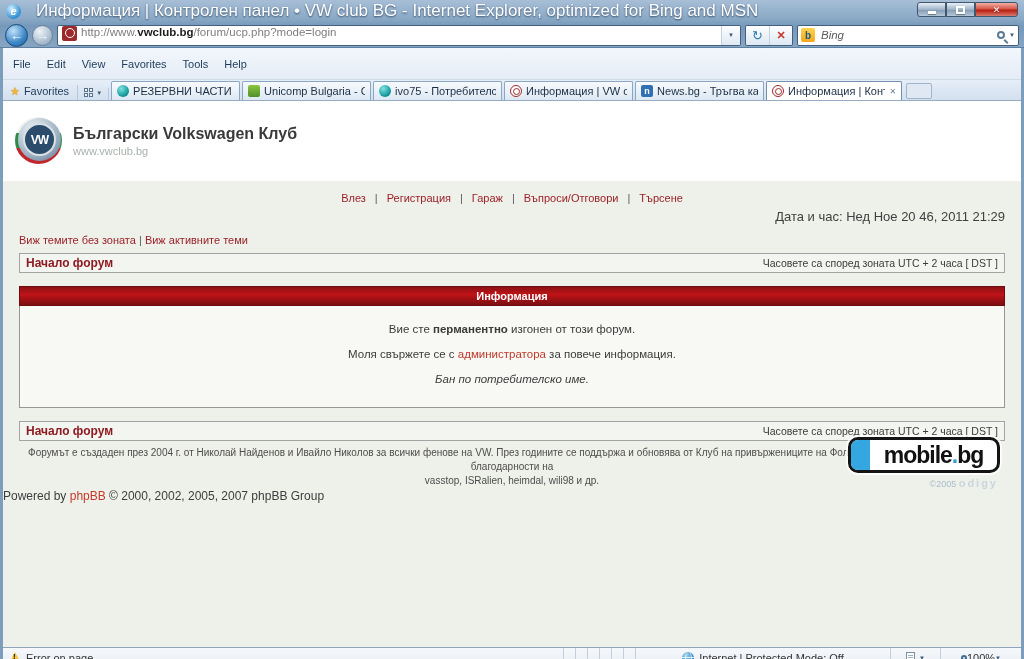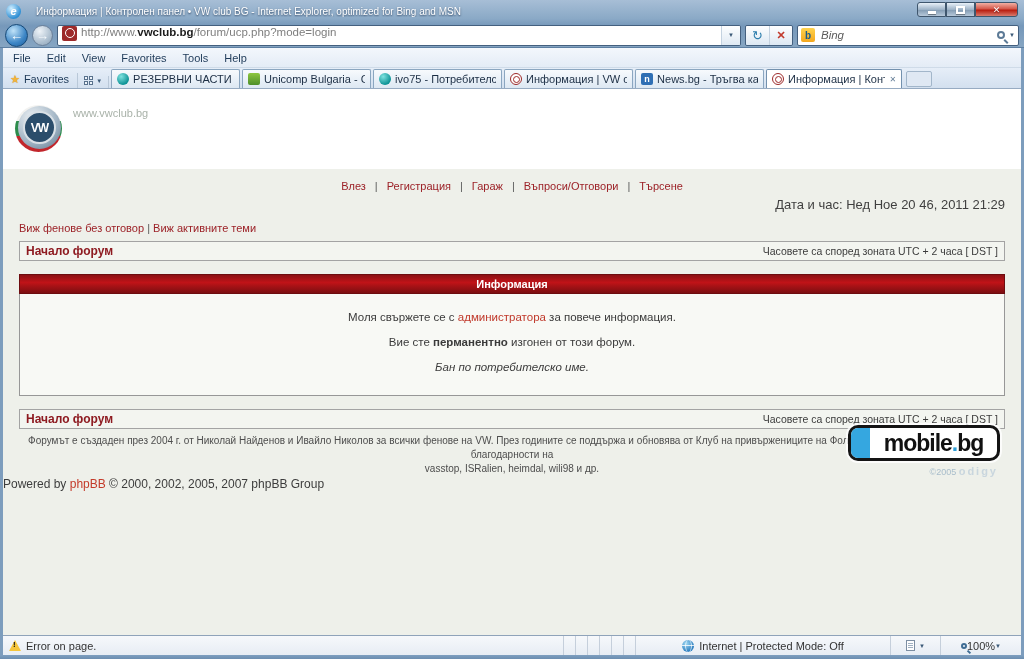--- a/index.html
+++ b/index.html
@@ -3,21 +3,21 @@
 <meta charset="utf-8">
 <style>
   html,body{margin:0;padding:0;background:#555;}
   *{box-sizing:border-box;}
   .win{width:1024px;height:659px;position:relative;font-family:"Liberation Sans",sans-serif;overflow:hidden;background:#fff;}
 
   
   .glass{height:48px;background:linear-gradient(180deg,#a7bed6 0%,#8aa9c6 40%,#7698ba 55%,#86a5c2 100%);border-bottom:1px solid #5d7fa2;}
   .titlebar{height:22px;display:flex;align-items:center;padding:0 6px;gap:6px;}
   .ie-icon{width:15px;height:15px;border-radius:50%;background:radial-gradient(circle at 35% 30%,#cfeeff,#2f8fd4 70%);color:#fff;font-size:11px;font-style:italic;font-weight:bold;display:flex;align-items:center;justify-content:center;line-height:1;}
-  .title-text{color:#fff;font-size:10px;text-shadow:0 1px 2px rgba(10,30,60,.7);flex:1;white-space:nowrap;overflow:hidden;padding-left:9px;}
+  .title-text{color:#fff;font-size:17px;text-shadow:0 1px 2px rgba(10,30,60,.7);flex:1;white-space:nowrap;overflow:hidden;padding-left:9px;}
   .winbtns{display:flex;align-self:flex-start;margin-top:2px;}
   .wbtn{width:29px;height:15px;border:1px solid #3f566d;background:linear-gradient(180deg,#e8f0f8,#9fb4c8 50%,#8099b1 51%,#b7c9da);display:flex;align-items:center;justify-content:center;}
   .wbtn.min{border-radius:3px 0 0 3px;}
   .wbtn.cls{width:43px;border-radius:0 3px 3px 0;background:linear-gradient(180deg,#f2b0a4,#d4584a 45%,#b91d0f 55%,#d97b6d);color:#fff;font-size:9px;text-shadow:0 1px 1px rgba(60,0,0,.6);}
   .minbar{width:8px;height:3px;background:#fff;box-shadow:0 1px 1px rgba(0,0,0,.4);margin-top:5px;}
   .maxbox{width:9px;height:8px;border:2px solid #fff;box-shadow:0 1px 1px rgba(0,0,0,.35);}
 
   .addrrow{height:26px;display:flex;align-items:center;padding:0 5px;gap:4px;}
   .navcirc{width:23px;height:23px;border-radius:50%;border:1px solid #174a78;background:radial-gradient(circle at 35% 28%,#bfe2f8,#3d86c6 60%,#1d5d9b);color:#fff;font-size:13px;font-weight:bold;display:flex;align-items:center;justify-content:center;line-height:1;}
   .navcirc.fwd{width:21px;height:21px;background:radial-gradient(circle at 35% 28%,#eef3f8,#a9bccd 65%,#8ba1b5);color:#f4f8fb;border-color:#6b8099;}
@@ -37,21 +37,21 @@
   .bing-ico{width:14px;height:14px;border-radius:2px;background:linear-gradient(180deg,#ffd34d,#f4a71d);color:#1b5c8a;font-size:10px;font-weight:bold;display:flex;align-items:center;justify-content:center;flex:none;}
   .search input{flex:1;border:none;outline:none;font-size:11.5px;min-width:0;font-family:"Liberation Sans",sans-serif;background:transparent;}
   .search input::placeholder{font-style:italic;color:#5c5c5c;}
   .mag{width:8px;height:8px;border:2px solid #5c7astronomy;border:2px solid #5c7a96;border-radius:50%;position:relative;flex:none;}
   .mag::after{content:"";position:absolute;width:2px;height:5px;background:#5c7a96;left:6px;top:6px;transform:rotate(-45deg);}
 
   
   .frame{border-left:3px solid #7d9dbd;border-right:3px solid #7d9dbd;}
 
   
-  .menubar{height:20px;background:linear-gradient(180deg,#f3f7fc,#e4ecf6);display:flex;align-items:center;gap:16px;padding:0 10px;font-size:11px;color:#1e3a58;border-bottom:1px solid #cfdbe8;}
+  .menubar{height:32px;background:linear-gradient(180deg,#f3f7fc,#e4ecf6);display:flex;align-items:center;gap:16px;padding:0 10px;font-size:11px;color:#1e3a58;border-bottom:1px solid #cfdbe8;}
   .menubar span{cursor:default;}
 
   
   .tabsbar{height:21px;background:linear-gradient(180deg,#e6eef8,#d3e0ef);display:flex;align-items:flex-end;padding:0 3px;border-bottom:1px solid #97abc2;}
   .favbtn{display:flex;align-items:center;gap:4px;font-size:11px;color:#1e3a58;padding:0 8px 3px 4px;border-right:1px solid #b9c8d8;}
   .star{color:#f2b43c;font-size:11px;line-height:1;text-shadow:0 0 1px #b97f14;}
   .qt{display:flex;align-items:center;gap:3px;padding:0 6px 3px 6px;border-right:1px solid #b9c8d8;}
   .grid4{display:grid;grid-template-columns:4px 4px;grid-template-rows:4px 4px;gap:1px;}
   .grid4 i{border:1px solid #58718c;background:#eef4fa;display:block;}
   .tab{width:129px;height:19px;margin-left:2px;border:1px solid #8ba6c0;border-bottom:none;border-radius:2px 2px 0 0;background:linear-gradient(180deg,#f7fafd,#dde8f3);display:flex;align-items:center;gap:4px;padding:0 5px;font-size:11px;color:#1c2e44;}
@@ -223,54 +223,55 @@
     </div>
 
     <div class="page">
       <div class="phead">
         <span class="flag">
           <span class="emblem">
               <b>VW</b>
             </span>
         </span>
         <span>
+          <div class="sitetitle">Български Volkswagen Клуб</div>
           <div class="sitesub">www.vwclub.bg</div>
         </span>
       </div>
 
       <div class="lower">
         <div class="topnav">
           <a href="#">Влез</a>
           <span class="sep">|</span>
           <a href="#">Регистрация</a>
           <span class="sep">|</span>
           <a href="#">Гараж</a>
           <span class="sep">|</span>
           <a href="#">Въпроси/Отговори</a>
           <span class="sep">|</span>
           <a href="#">Търсене</a>
         </div>
 
         <div class="dateline">Дата и час: Нед Ное 20 46, 2011 21:29</div>
 
         <div class="viewlinks">
-          <a href="#">Виж фенове без отговор</a>
+          <a href="#">Виж темите без зоната</a>
           <span class="sep">|</span>
           <a href="#">Виж активните теми</a>
         </div>
 
         <div class="bar">
           <span class="bl">Начало форум</span>
           <span class="br">Часовете са според зоната UTC + 2 часа [ DST ]</span>
         </div>
 
         <div class="banner">Информация</div>
         <div class="infobox">
+          <p><span>Вие сте </span><b>перманентно</b><span> изгонен от този форум.</span></p>
           <p><span>Моля свържете се с </span><a href="#">администратора</a><span> за повече информация.</span></p>
-          <p><span>Вие сте </span><b>перманентно</b><span> изгонен от този форум.</span></p>
           <p class="ital">Бан по потребителско име.</p>
         </div>
 
         <div class="bar" style="margin-top:13px;">
           <span class="bl">Начало форум</span>
           <span class="br">Часовете са според зоната UTC + 2 часа [ DST ]</span>
         </div>
 
         <div class="footer">
           <span>Форумът е създаден през 2004 г. от Николай Найденов и Ивайло Николов за всички фенове на VW. През годините се поддържа и обновява от Клуб на привържениците на Фолксваген в България. Специални благодарности на</span><br>

